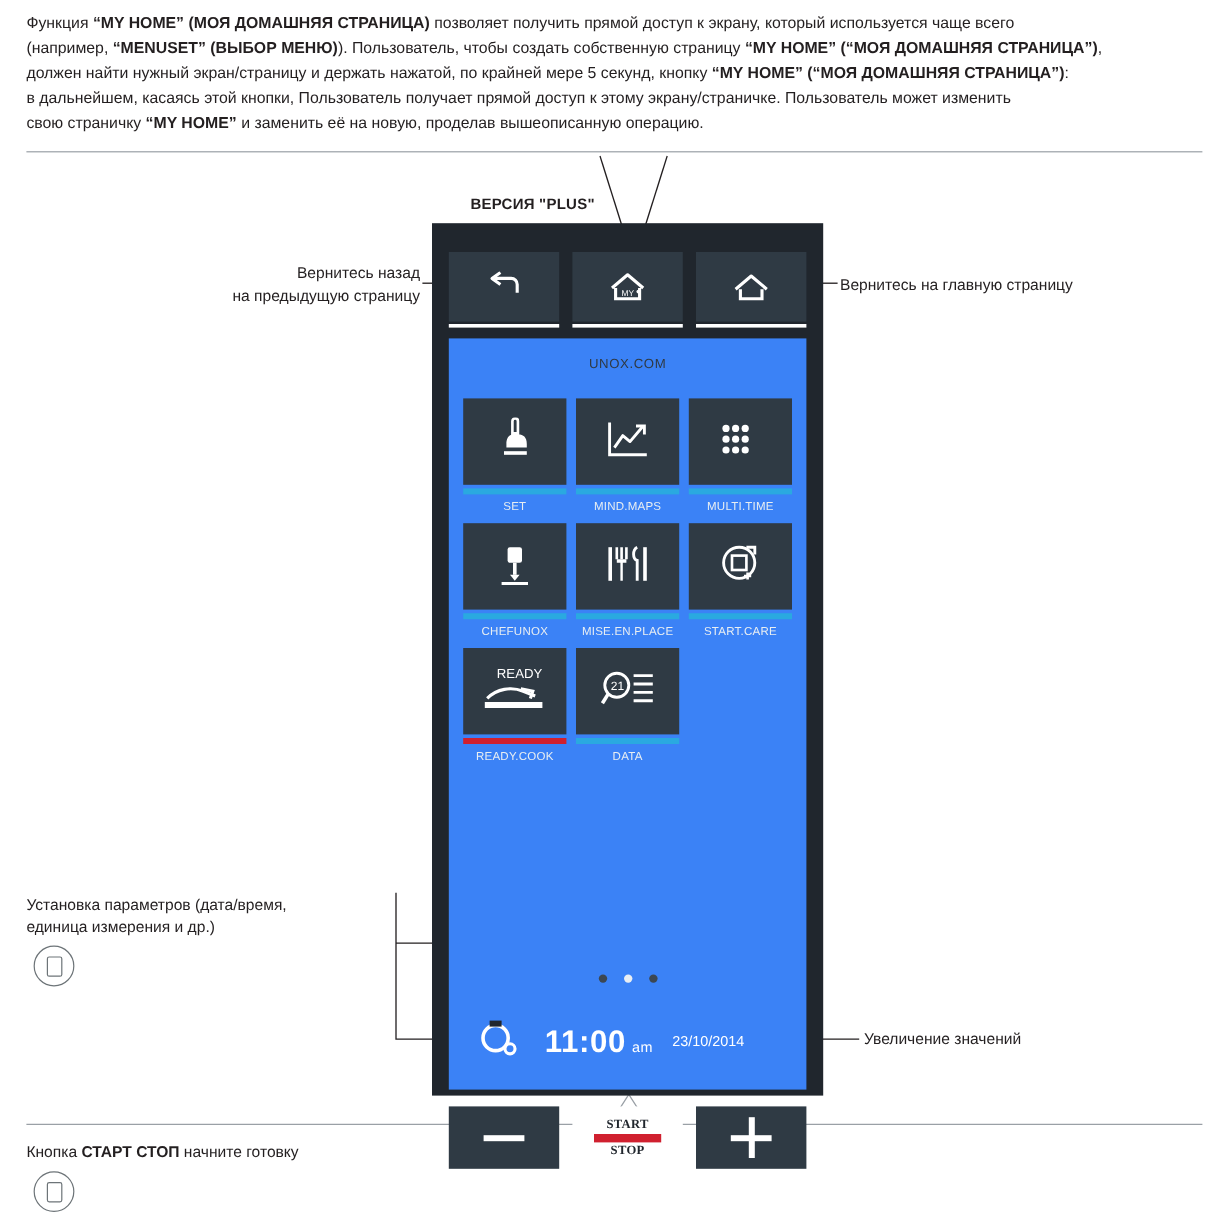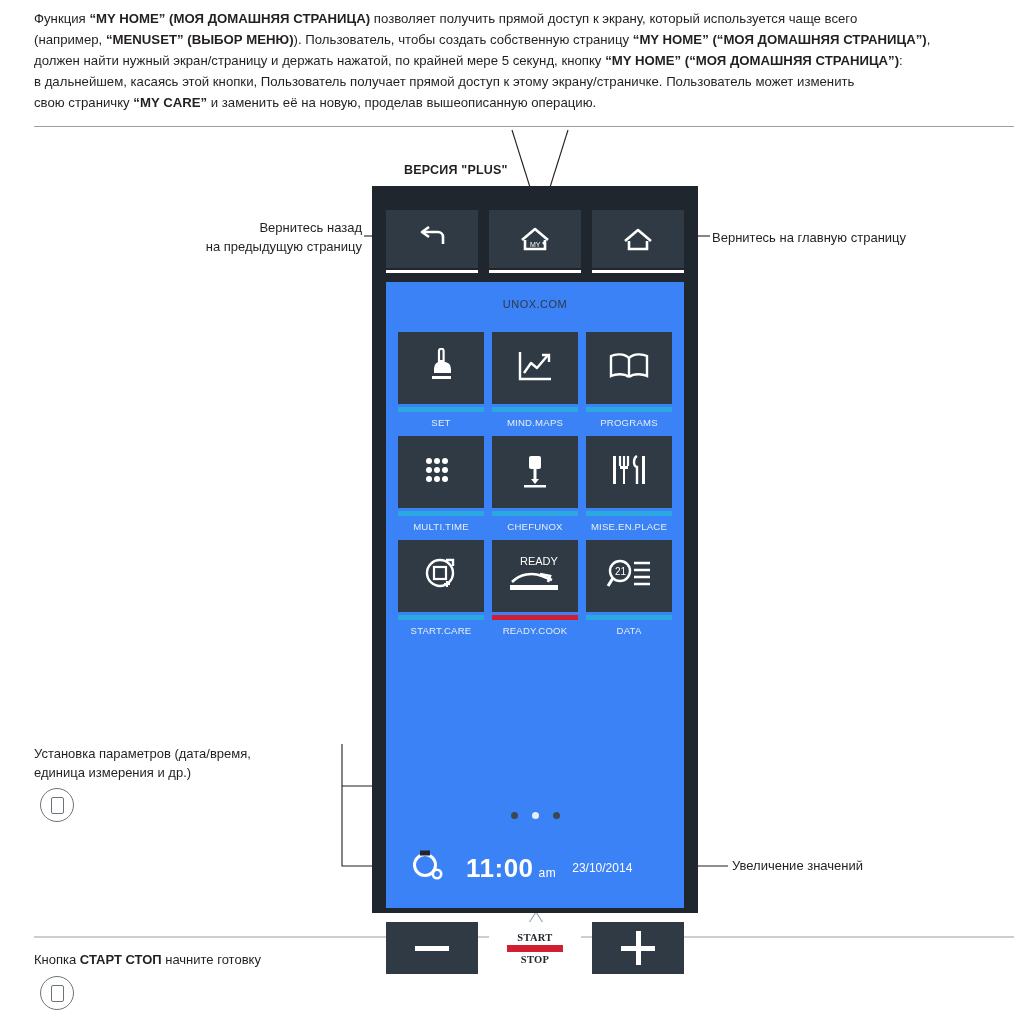--- a/index.html
+++ b/index.html
@@ -4,21 +4,21 @@
 <style>
   html,body{margin:0;padding:0;}
   body{
     width:1024px;height:1024px;
     background:#ffffff;
     font-family:"Liberation Sans", sans-serif;
     color:#231f20;
     position:relative;
     overflow:hidden;
   }
-  .page{position:absolute;inset:0;margin-left:12px;}
+  .page{position:absolute;inset:0;}
 
   
   .intro{
     position:absolute;left:22px;top:8px;width:982px;
     font-size:13.2px;line-height:21px;color:#231f20;
   }
   .intro b{font-weight:bold;}
   .intro .line{white-space:nowrap;}
   .rule-top{
     position:absolute;left:22px;top:126px;width:980px;height:1px;background:#9aa0a6;
@@ -129,21 +129,21 @@
     <path d="M678,866 L716,866" stroke="#231f20" stroke-width="1.1" fill="none"></path>
 
     <path d="M22,937 L508,937 L524,912 L540,937 L1002,937" stroke="#9aa0a6" stroke-width="1.1" fill="none"></path>
   </svg>
 
   <div class="intro">
     <div class="line">Функция <b>“MY HOME” (МОЯ ДОМАШНЯЯ СТРАНИЦА)</b> позволяет получить прямой доступ к экрану, который используется чаще всего</div>
     <div class="line">(например, <b>“MENUSET” (ВЫБОР МЕНЮ)</b>). Пользователь, чтобы создать собственную страницу <b>“MY HOME” (“МОЯ ДОМАШНЯЯ СТРАНИЦА”)</b>,</div>
     <div class="line">должен найти нужный экран/страницу и держать нажатой, по крайней мере 5 секунд, кнопку <b>“MY HOME” (“МОЯ ДОМАШНЯЯ СТРАНИЦА”)</b>:</div>
     <div class="line">в дальнейшем, касаясь этой кнопки, Пользователь получает прямой доступ к этому экрану/страничке. Пользователь может изменить</div>
-    <div class="line">свою страничку <b>“MY CARE”</b> и заменить её на новую, проделав вышеописанную операцию.</div>
+    <div class="line">свою страничку <b>“MY HOME”</b> и заменить её на новую, проделав вышеописанную операцию.</div>
   </div>
   <div class="rule-top"></div>
 
   <div class="version-label">ВЕРСИЯ "PLUS"</div>
 
   <div class="device">
 
     <div class="navrow">
       <div class="navbtn">
         <span>
@@ -202,33 +202,20 @@
                 <path d="M4 3 V30 H35" stroke="#ffffff" stroke-width="2.4" fill="none"></path>
                 <path d="M8 24 L15 14 L21 19 L32 6" stroke="#ffffff" stroke-width="2.4" fill="none" stroke-linejoin="round"></path>
                 <path d="M26 6 H33 V13" stroke="#ffffff" stroke-width="2.4" fill="none"></path>
               </svg>
             </span>
           </div>
           <div class="bar" style="background: rgb(42, 169, 224);"></div>
           <div class="clabel">MIND.MAPS</div>
         </div>
 
-        <div class="cell">
-          <div class="tile">
-            <span>
-              <svg width="44" height="30" viewBox="0 0 44 30">
-                <path d="M22 7 C17 2 8 3 4 5 V25 C8 23 17 22 22 26" stroke="#ffffff" stroke-width="2.4" fill="none"></path>
-                <path d="M22 7 C27 2 36 3 40 5 V25 C36 23 27 22 22 26" stroke="#ffffff" stroke-width="2.4" fill="none"></path>
-                <path d="M22 7 V26" stroke="#ffffff" stroke-width="2.4"></path>
-              </svg>
-            </span>
-          </div>
-          <div class="bar" style="background: rgb(42, 169, 224);"></div>
-          <div class="clabel">PROGRAMS</div>
-        </div>
 
         <div class="cell">
           <div class="tile">
             <span>
               <svg width="40" height="30" viewBox="0 0 40 30">
                 <g fill="#ffffff">
                   <circle cx="8" cy="6" r="3"></circle>
                     <circle cx="16" cy="6" r="3"></circle>
                     <circle cx="24" cy="6" r="3"></circle>
                   <circle cx="8" cy="15" r="3"></circle>

